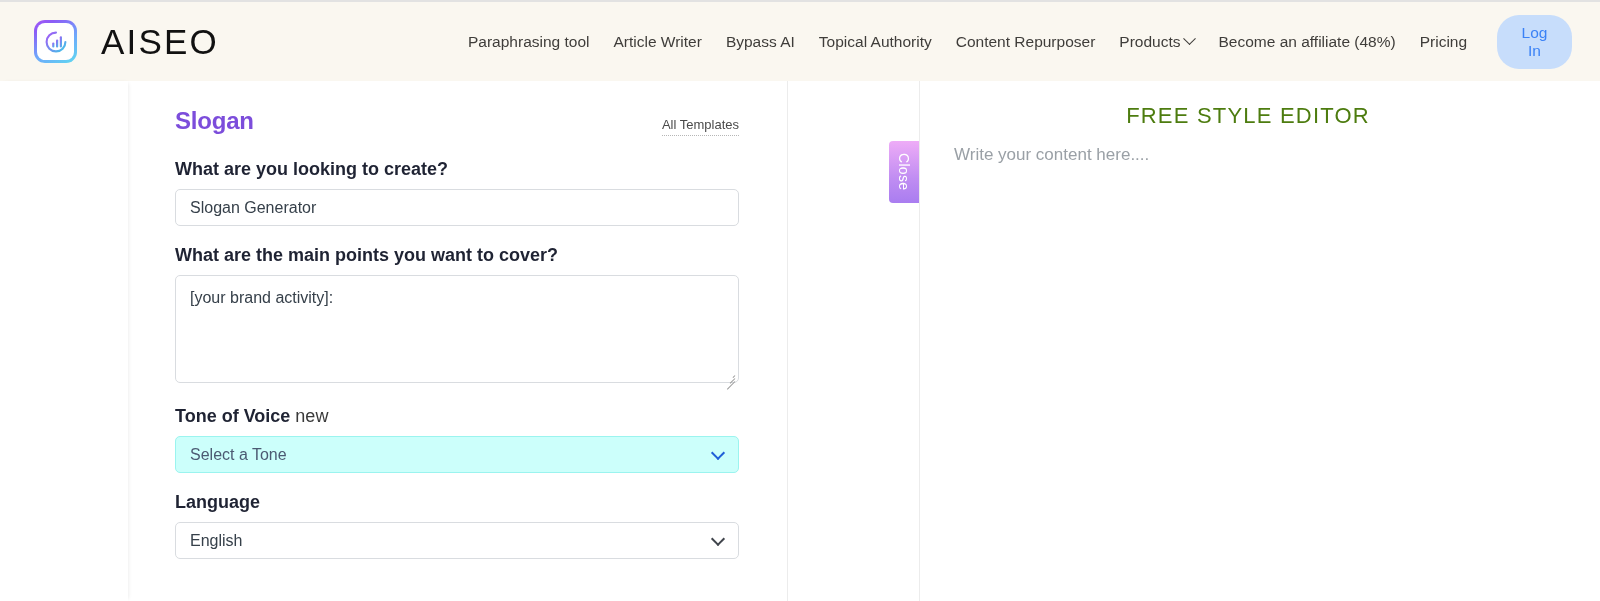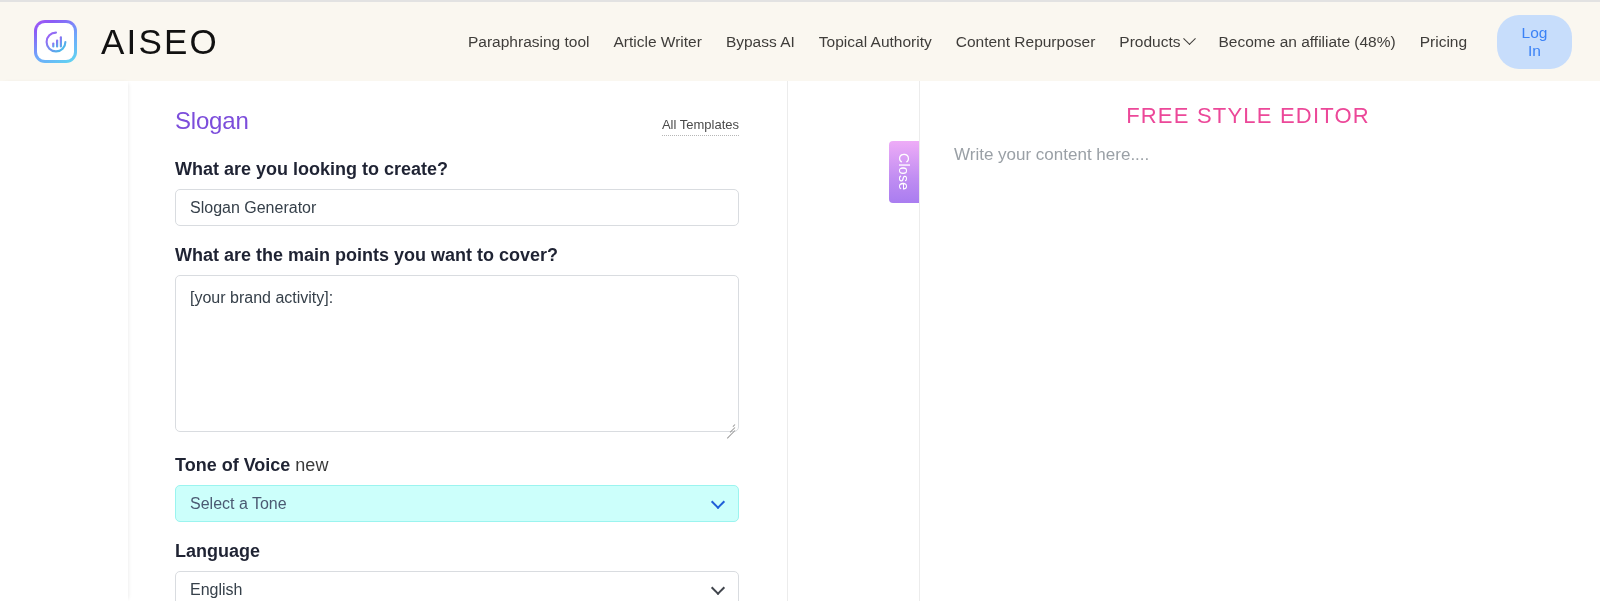--- a/index.html
+++ b/index.html
@@ -151,41 +151,41 @@
 
   .editor-panel {
     flex: 1 1 auto;
     background: #ffffff;
     padding: 22px 40px 0 16px;
   }
   .editor-title {
     text-align: center;
     font-size: 22px;
     letter-spacing: 1.2px;
-    color: #ec4899;
+    color: #4d7c0f;
     font-weight: 400;
     margin-bottom: 4px;
   }
   .editor-placeholder {
     font-size: 17px;
     color: #9aa0a6;
     padding-left: 18px;
     margin-top: 16px;
   }
 
   
   .title-row {
     display: flex;
     align-items: baseline;
     justify-content: space-between;
     margin-bottom: 23px;
   }
   .form-title {
     font-size: 24px;
-    font-weight: 400;
+    font-weight: 700;
     color: #7c4ddb;
     letter-spacing: -0.2px;
   }
   .all-templates {
     font-size: 13px;
     color: #4a4a4a;
     border-bottom: 1.5px dotted #b6b6b6;
     padding-bottom: 3px;
     cursor: pointer;
   }
@@ -213,21 +213,21 @@
     color: #36404a;
     padding: 0 14px;
     font-family: inherit;
     outline: none;
   }
 
   .field-block { margin-bottom: 19px; }
 
   .textarea-box {
     width: 100%;
-    height: 157px;
+    height: 108px;
     border: 1px solid #d9dce0;
     border-radius: 5px;
     background: #ffffff;
     font-size: 16px;
     color: #36404a;
     padding: 11px 14px;
     font-family: inherit;
     outline: none;
     resize: none;
     line-height: 1.35;

